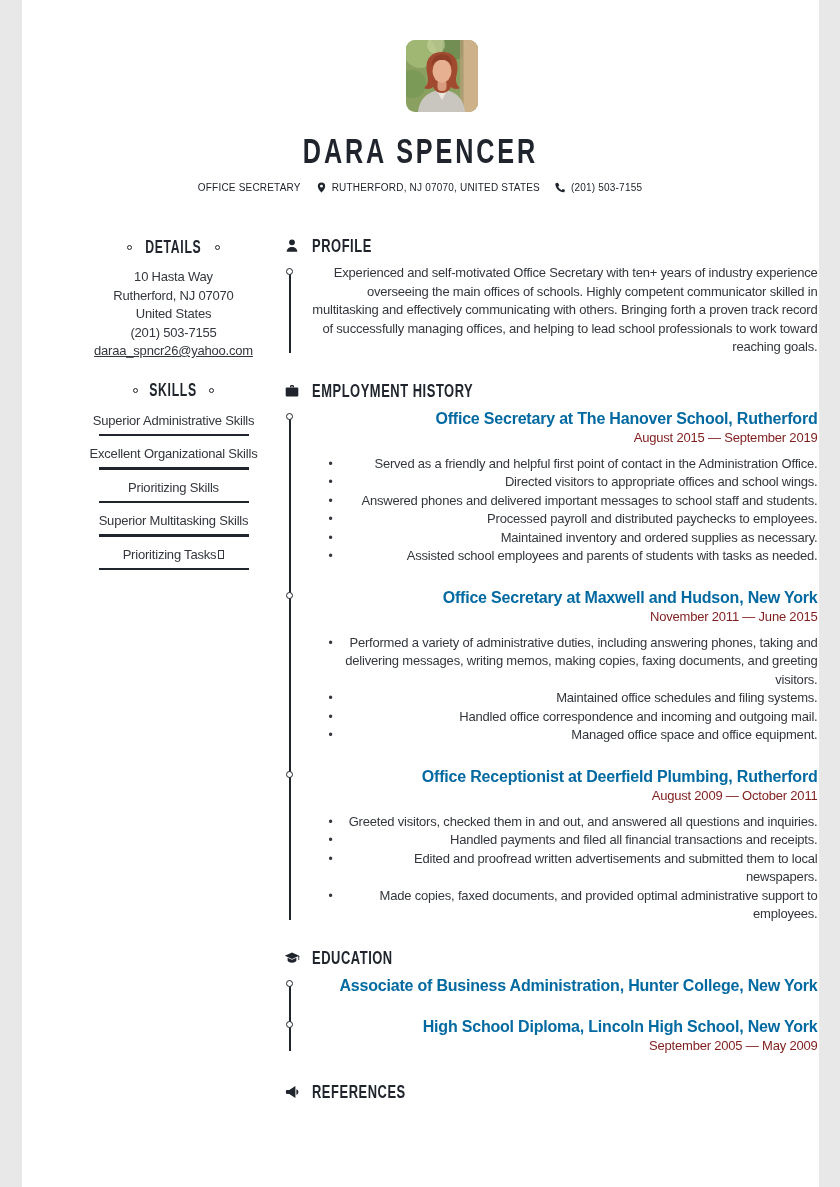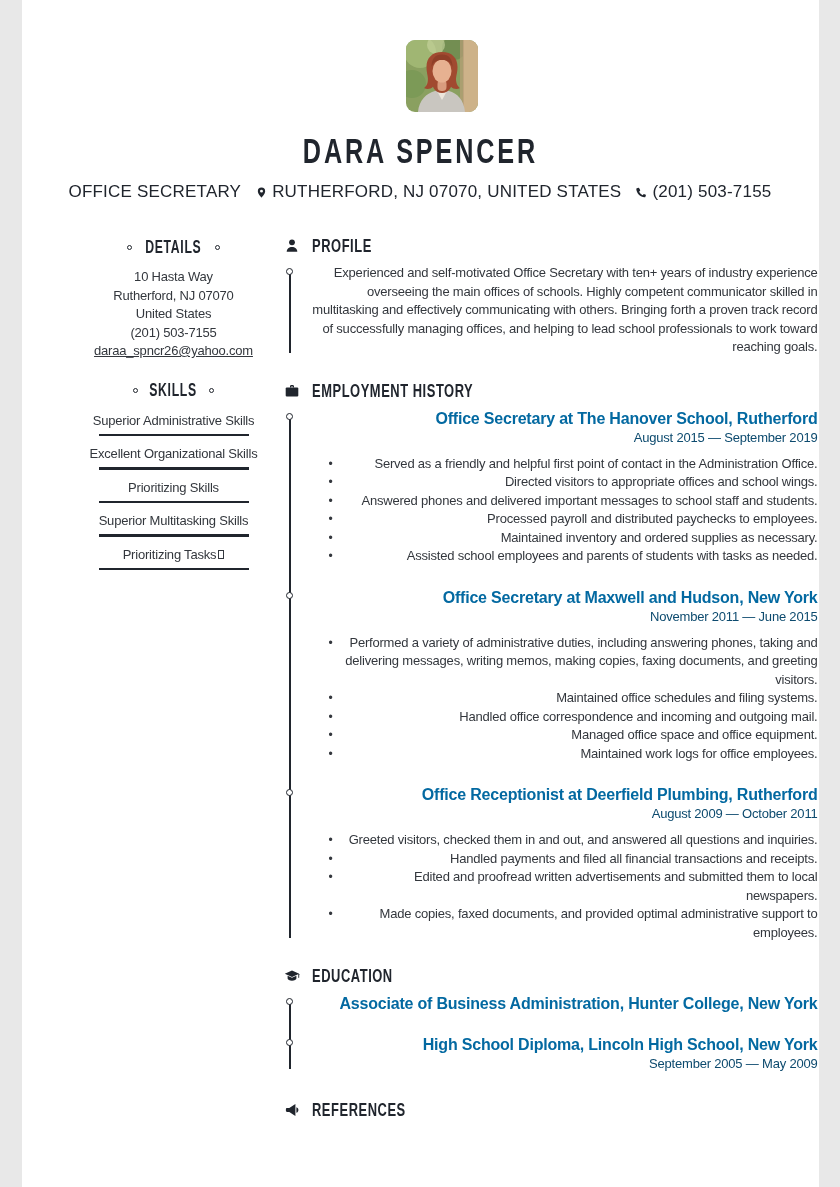--- a/index.html
+++ b/index.html
@@ -14,21 +14,21 @@
   .photo-wrap { position:absolute; top:40px; left:384px; width:72px; height:72px;
     border-radius:9px; overflow:hidden; }
   .name {
     position:absolute; top:131px; left:0; width:100%; text-align:center;
     font-size:35px; font-weight:700; color:#20252d; letter-spacing:4px;
     transform:scaleX(0.72); transform-origin:center; white-space:nowrap;
   }
   .contact-row {
     position:absolute; top:182px; left:0; width:100%;
     display:flex; justify-content:center; align-items:center; gap:15px;
-    font-size:17px; letter-spacing:0.2px; color:#20252d;
+    font-size:10px; letter-spacing:0.2px; color:#20252d;
   }
   .contact-item { display:flex; align-items:center; gap:5px; }
   .contact-item svg { display:block; }
   
   .sidebar { position:absolute; top:238px; left:57px; width:190px; text-align:center; }
   .main    { position:absolute; top:236px; left:262px; width:534px;text-align:right; }
   
   .side-head { display:flex; align-items:center; justify-content:center; 
     margin-bottom:12px; height:18px; }
   .side-head .dot { width:5px; height:5px; border:1.4px solid #20252d; border-radius:50%; }
@@ -51,21 +51,21 @@
   .sec-body { position:relative; padding-left:28px; }
   .tl .sec-body::before { content:""; position:absolute; left:5.6px; top:9px; bottom:4px;
     width:1.6px; background:#20252d; }
   .entry { position:relative; }
   .entry::before { content:""; position:absolute; left:-25.2px; top:4px;
     width:5px; height:5px; border:1.6px solid #20252d; border-radius:50%;
     background:#fff; z-index:1; }
   .entry + .entry, .job + .job { margin-top:22px; }
   .para { line-height:18.6px; }
   .entry-title { font-size:16px; font-weight:700; color:#0369a1; line-height:19px; letter-spacing:-0.2px; }
-  .entry-dates { color:#0c4a6e; line-height:18px; margin-top:1px; }
+  .entry-dates { color:#7f1d1d; line-height:18px; margin-top:1px; }
   ul.bullets { list-style:none; margin-top:8px; }
   ul.bullets li { position:relative; padding-left:30px; line-height:18.5px; }
   ul.bullets li::before { content:"\2022"; position:absolute; left:17px; top:0; font-size:12px; color:#33373d; }
   .sec-employment, .sec-education, .sec-references { margin-top:24px; }
   .sec-references { margin-top:27px; }
   .edu-entry { margin-bottom:19px; }
   .edu-entry:last-child { margin-bottom:0; }
 </style>
 </head>
 <body>
@@ -224,21 +224,20 @@
             <ul class="bullets">
 
                 <li>Performed a variety of administrative duties, including answering phones, taking and delivering messages, writing memos, making copies, faxing documents, and greeting visitors.</li>
 
                 <li>Maintained office schedules and filing systems.</li>
 
                 <li>Handled office correspondence and incoming and outgoing mail.</li>
 
                 <li>Managed office space and office equipment.</li>
 
-                <li>Maintained work logs for office employees.</li>
 
             </ul>
           </div>
 
           <div class="entry job">
             <div class="entry-title">Office Receptionist at Deerfield Plumbing, Rutherford</div>
             <div class="entry-dates">August 2009 — October 2011</div>
             <ul class="bullets">
 
                 <li>Greeted visitors, checked them in and out, and answered all questions and inquiries.</li>

